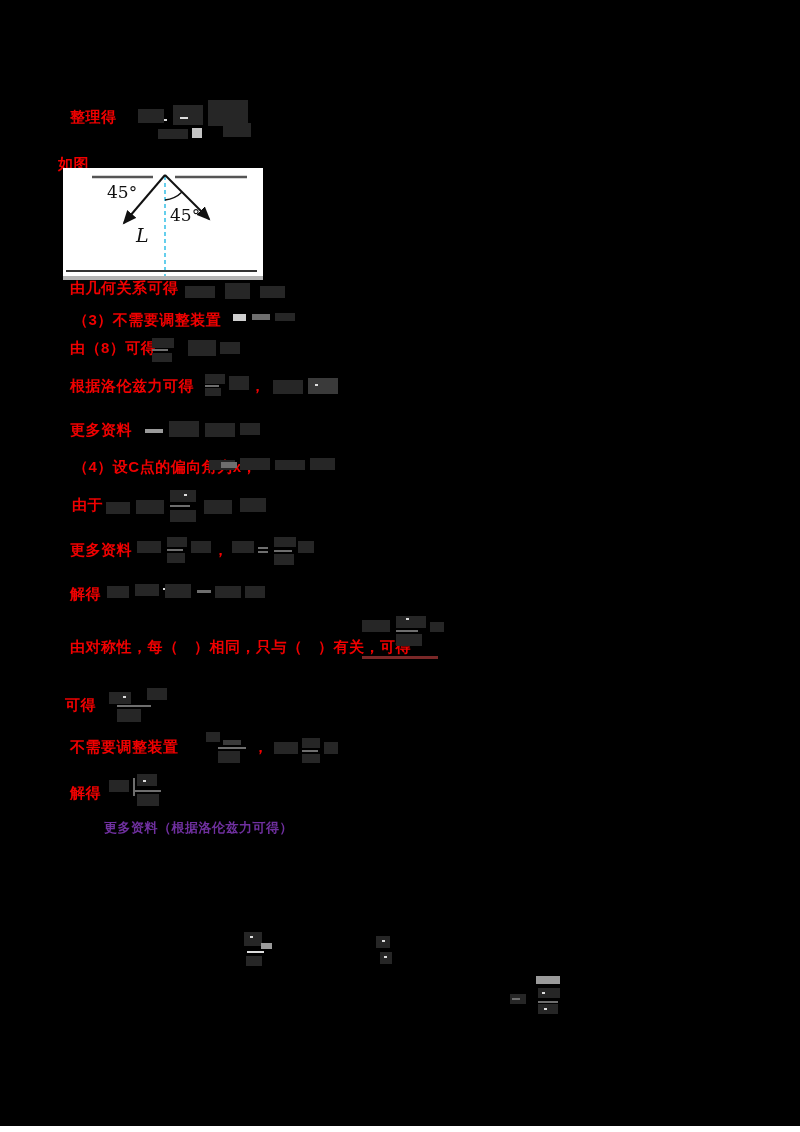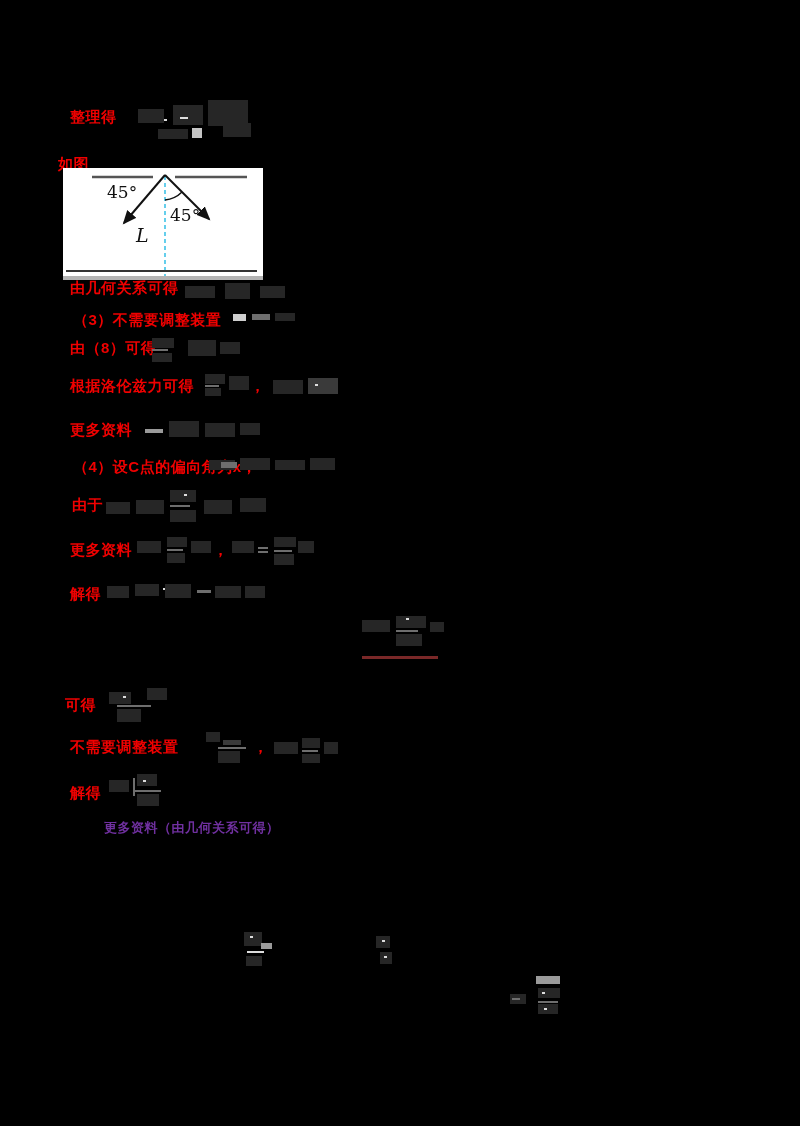--- a/index.html
+++ b/index.html
@@ -154,20 +154,21 @@
   <div class="fc" style="left:103px;top:578px;width:165px;height:30px">
     <i style="left:4px;top:8px;width:22px;height:12px"></i>
     <i style="left:32px;top:6px;width:24px;height:12px"></i>
     <i class="wt" style="left:60px;top:10px;width:4px;height:2px"></i>
     <i style="left:62px;top:6px;width:26px;height:14px"></i>
     <i class="lt" style="left:94px;top:12px;width:14px;height:3px"></i>
     <i style="left:112px;top:8px;width:26px;height:12px"></i>
     <i style="left:142px;top:8px;width:20px;height:12px"></i>
   </div>
 
+  <div class="red" style="left:70px;top:638px">由对称性，每（　）相同，只与（　）有关，可得</div>
   <div class="fc" style="left:356px;top:614px;width:92px;height:46px">
     <i style="left:6px;top:6px;width:28px;height:12px"></i>
     <i style="left:40px;top:2px;width:30px;height:12px"></i>
     <i class="lt" style="left:40px;top:16px;width:22px;height:2px"></i>
     <i style="left:40px;top:20px;width:26px;height:12px"></i>
     <i style="left:74px;top:8px;width:14px;height:10px"></i>
     <i class="wt" style="left:50px;top:4px;width:3px;height:2px"></i>
   </div>
   <div class="underline-red" style="left:362px;top:656px;width:76px;height:3px"></div>
 
@@ -199,21 +200,21 @@
   <div class="red" style="left:70px;top:784px">解得</div>
   <div class="fc" style="left:103px;top:772px;width:82px;height:38px">
     <i style="left:6px;top:8px;width:20px;height:12px"></i>
     <i class="lt" style="left:30px;top:6px;width:2px;height:18px"></i>
     <i style="left:34px;top:2px;width:20px;height:12px"></i>
     <i class="lt" style="left:32px;top:18px;width:26px;height:2px"></i>
     <i style="left:34px;top:22px;width:22px;height:12px"></i>
     <i class="wt" style="left:40px;top:8px;width:3px;height:2px"></i>
   </div>
 
-  <a class="purple-link" href="#" style="left:104px;top:819px">更多资料（由几何关系可得）</a>
+  <a class="purple-link" href="#" style="left:104px;top:819px">更多资料（根据洛伦兹力可得）</a>
 
   <div class="fc" style="left:238px;top:928px;width:42px;height:40px">
     <i style="left:6px;top:4px;width:18px;height:14px"></i>
     <i class="g9" style="left:23px;top:15px;width:11px;height:6px"></i>
     <i class="wt" style="left:9px;top:23px;width:17px;height:2px"></i>
     <i style="left:8px;top:28px;width:16px;height:10px"></i>
     <i class="wt" style="left:12px;top:8px;width:3px;height:2px"></i>
   </div>
   <div class="fc" style="left:374px;top:934px;width:22px;height:34px">
     <i style="left:2px;top:2px;width:14px;height:12px"></i>

